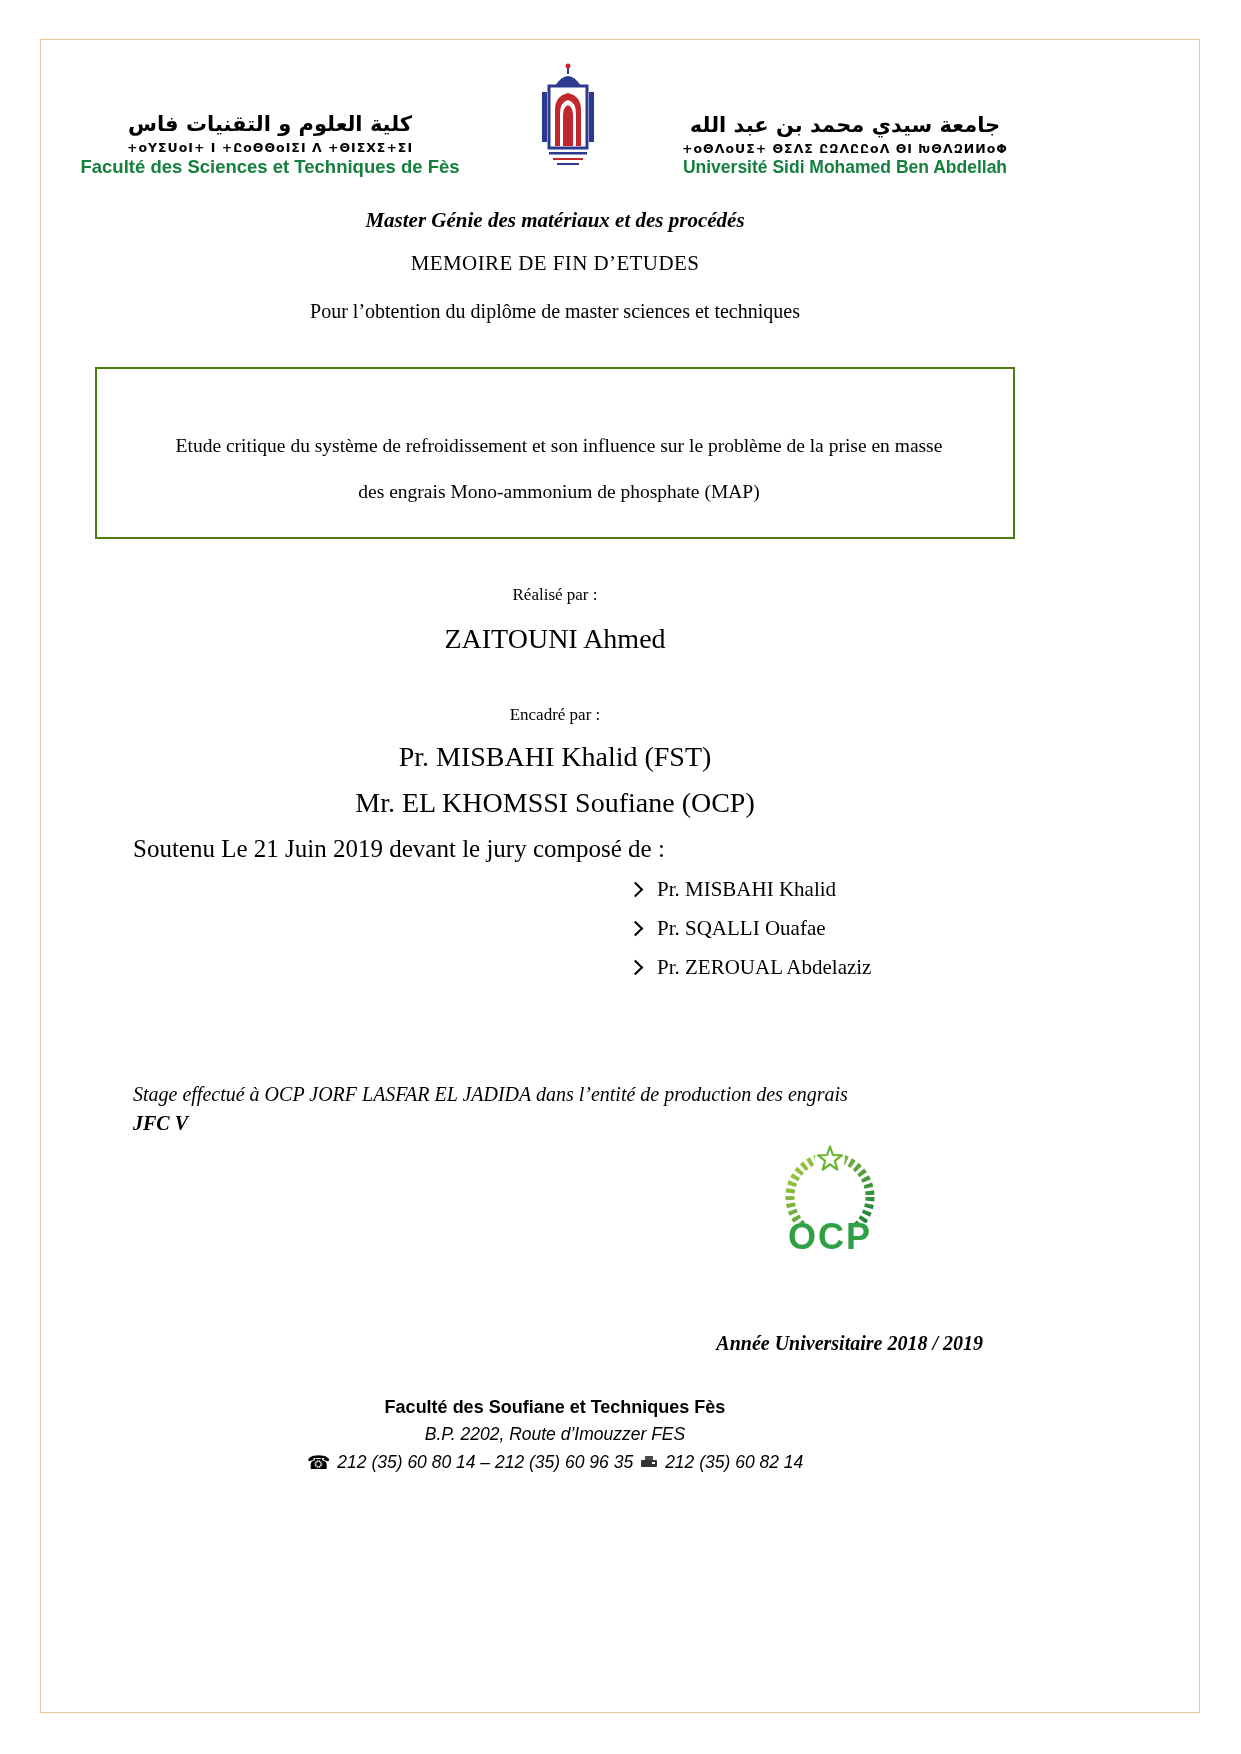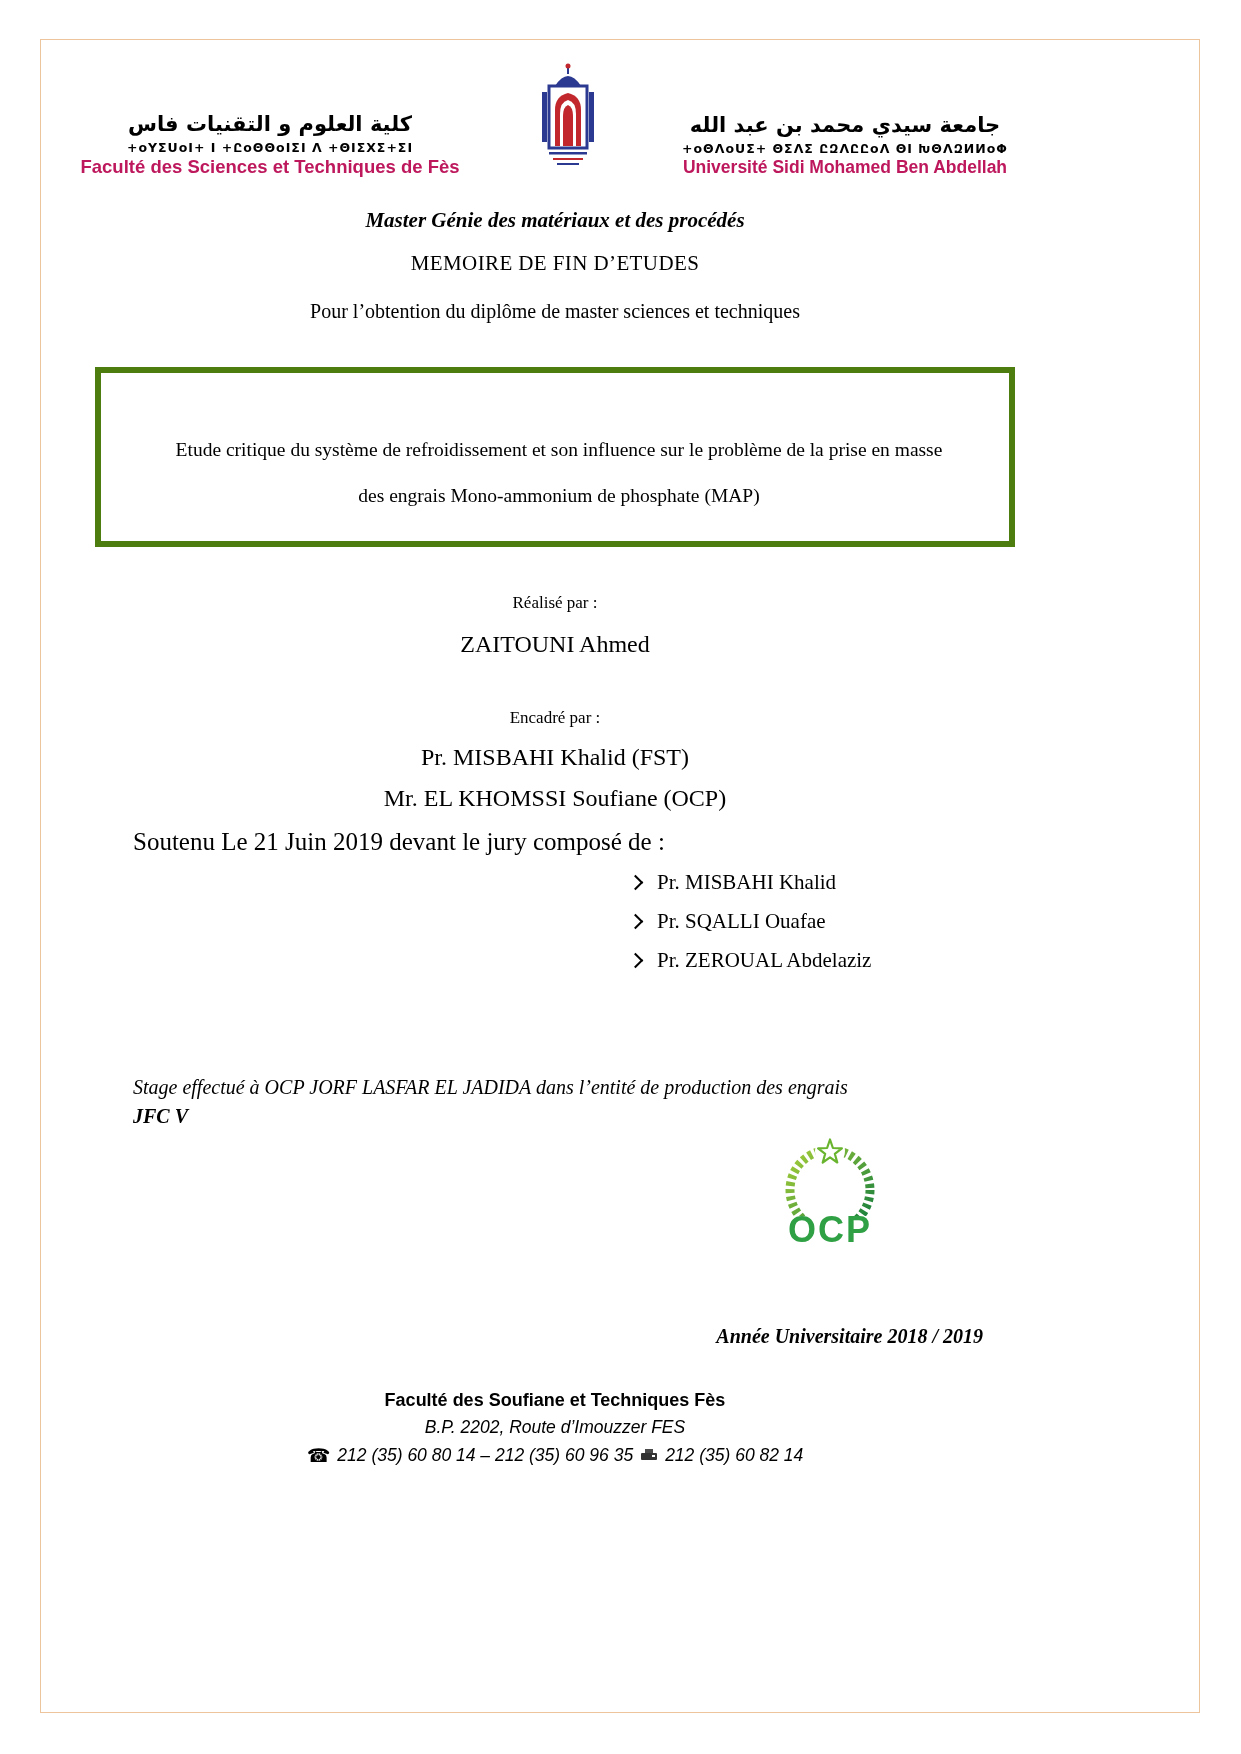--- a/index.html
+++ b/index.html
@@ -46,21 +46,21 @@
     font-family: "DejaVu Sans", sans-serif;
     font-weight: bold;
     font-size: 12.5px;
     letter-spacing: 1px;
     margin-top: 3px;
     white-space: nowrap;
   }
   .french {
     font-family: "Liberation Sans", sans-serif;
     font-weight: bold;
-    color: #be185d;
+    color: #15803d;
     margin-top: 1px;
   }
   .h-left .french  { font-size: 18.5px; }
   .h-right .french { font-size: 17.5px; }
   
   .master {
     text-align: center;
     font-weight: bold;
     font-style: italic;
     font-size: 21px;
@@ -72,36 +72,36 @@
     margin-top: 18px;
     letter-spacing: 0.4px;
   }
   .obtention {
     text-align: center;
     font-size: 20px;
     margin-top: 24px;
   }
   
   .title-box {
-    border: 6px solid #4d7c0f;
+    border: 2px solid #4d7c0f;
     margin-top: 44px;
     padding: 66px 0 34px 8px;
     text-align: center;
   }
   .title-line1 { font-size: 19.5px; }
   .title-line2 { font-size: 19.5px; margin-top: 24px; }
   
   .center-label {
     text-align: center;
     font-weight: normal;
     font-size: 17px;
   }
   .center-text {
     text-align: center;
-    font-size: 24px;
+    font-size: 28px;
   }
   .realise-label { margin-top: 46px; }
   .realise-name  { margin-top: 18px; }
   .encadre-label { margin-top: 50px; }
   .sup1 { margin-top: 16px; }
   .sup2 { margin-top: 14px; }
   .soutenu {
     margin-top: 16px;
     padding-left: 38px;
     font-size: 25px;

